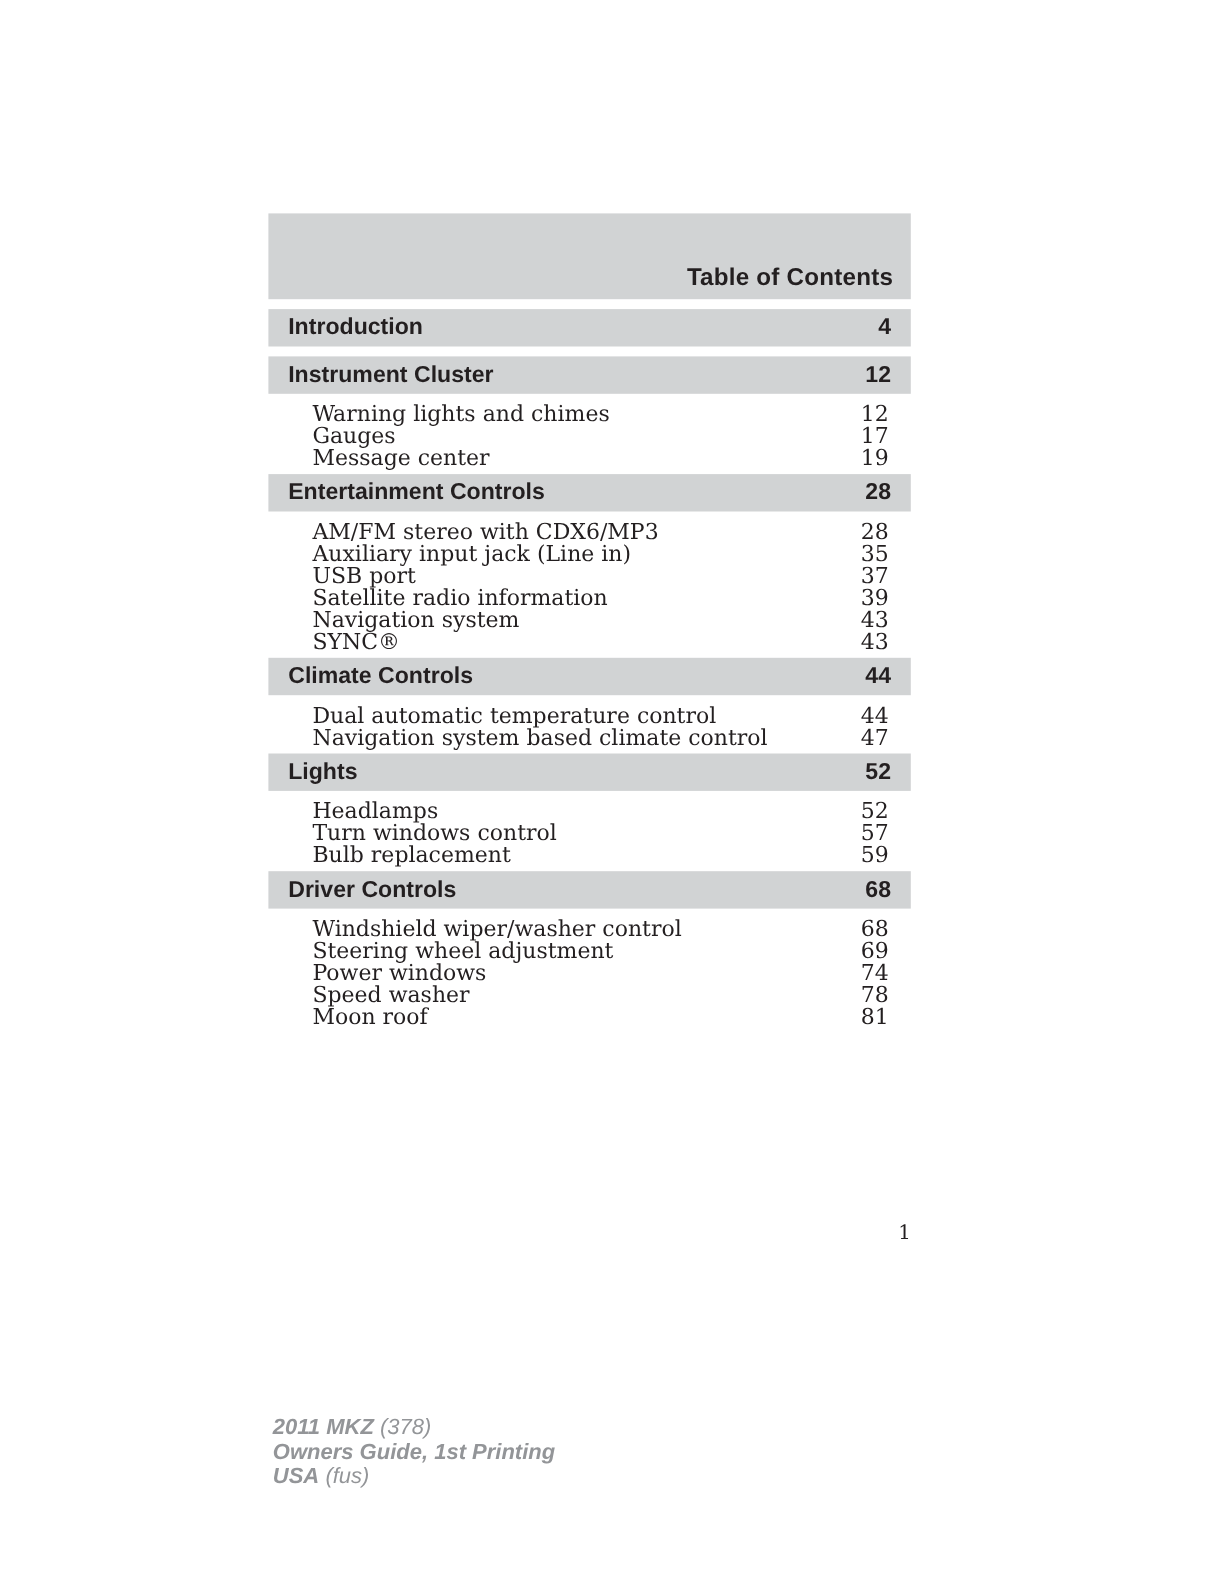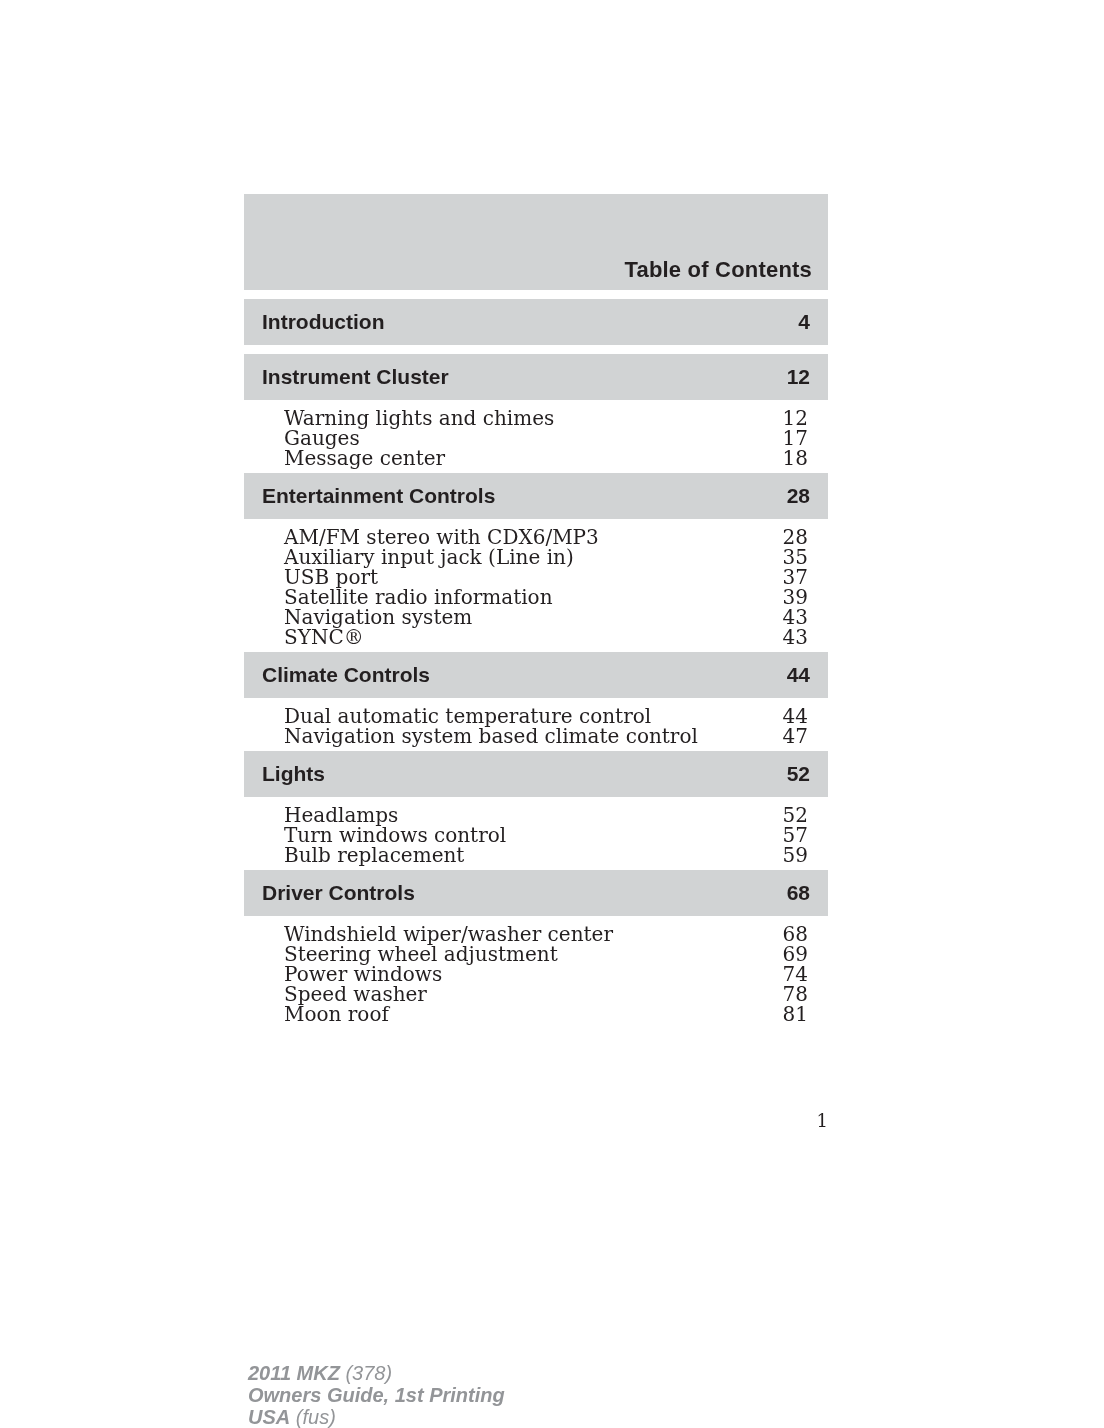--- a/index.html
+++ b/index.html
@@ -8,45 +8,45 @@
     --footer-gray:#939598;
   }
   html,body{margin:0;padding:0;}
   body{
     width:1104px;height:1428px;background:#ffffff;
     font-family:"Liberation Sans",sans-serif;
     position:relative;overflow:hidden;
   }
   .content{position:absolute;left:244px;top:194px;width:584px;}
   .header-box{
-    height:96px;background:var(--bar-bg);
+    height:78px;background:var(--bar-bg);
     display:flex;align-items:flex-end;justify-content:flex-end;
     padding:0 16px 7px 0;box-sizing:border-box;margin-bottom:9px;
   }
   .toc-title{font-weight:bold;font-size:22px;color:var(--text-dark);letter-spacing:0.2px;}
   .section-bar{
-    height:46px;background:var(--bar-bg);
+    height:34px;background:var(--bar-bg);
     display:flex;align-items:center;justify-content:space-between;
     padding:0 18px;box-sizing:border-box;margin-bottom:9px;
   }
   .section-title,.section-page{font-weight:bold;font-size:21px;color:var(--text-dark);}
   .section-items{margin-top:-9px;padding:8px 0 5px 0;}
   .item-row{
     display:flex;align-items:baseline;justify-content:space-between;
     padding-left:40px;padding-right:20px;line-height:20px;
   }
   .item-label,.item-page{
     font-family:"DejaVu Serif",serif;font-size:20px;color:var(--text-dark);
   }
   .page-num{
     position:absolute;left:244px;top:1110px;width:584px;text-align:right;
     font-family:"DejaVu Serif",serif;font-size:18px;color:var(--text-dark);
   }
   .footer{
-    position:absolute;left:248px;top:1362px;
+    position:absolute;left:248px;top:1287px;
     color:var(--footer-gray);font-size:20px;line-height:22px;font-style:italic;
   }
   .fb{font-weight:bold;}
   .fr{font-weight:normal;}
 </style>
 </head>
 <body>
 
 <div class="content">
   <div class="header-box">
@@ -72,21 +72,21 @@
     <span class="item-page">12</span>
   </div>
 
   <div class="item-row">
     <span class="item-label">Gauges</span>
     <span class="item-page">17</span>
   </div>
 
   <div class="item-row">
     <span class="item-label">Message center</span>
-    <span class="item-page">18</span>
+    <span class="item-page">19</span>
   </div>
 </div>
   </div>
 
   <div class="section">
     <div class="section-bar">
       <span class="section-title">Entertainment Controls</span>
       <span class="section-page">28</span>
     </div>
     <div class="section-items">
@@ -164,21 +164,21 @@
 </div>
   </div>
 
   <div class="section">
     <div class="section-bar">
       <span class="section-title">Driver Controls</span>
       <span class="section-page">68</span>
     </div>
     <div class="section-items">
   <div class="item-row">
-    <span class="item-label">Windshield wiper/washer center</span>
+    <span class="item-label">Windshield wiper/washer control</span>
     <span class="item-page">68</span>
   </div>
 
   <div class="item-row">
     <span class="item-label">Steering wheel adjustment</span>
     <span class="item-page">69</span>
   </div>
 
   <div class="item-row">
     <span class="item-label">Power windows</span>

